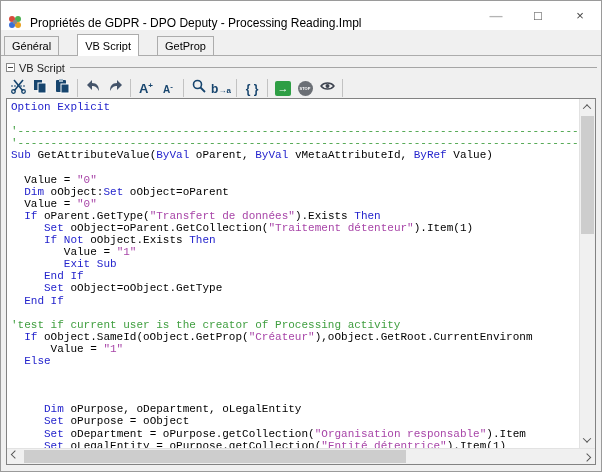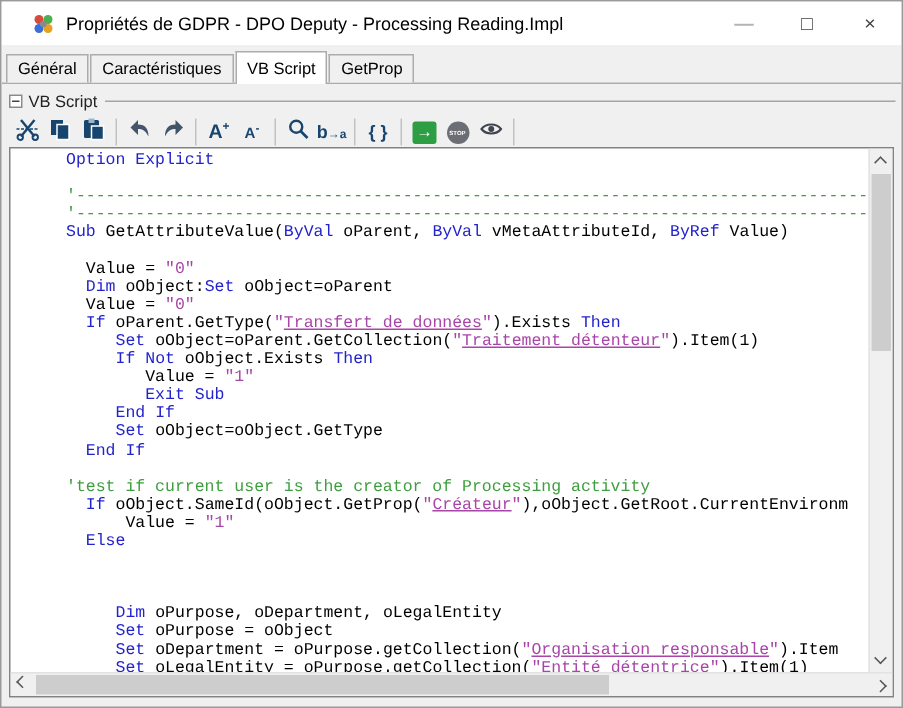--- a/index.html
+++ b/index.html
@@ -1,29 +1,29 @@
 <!DOCTYPE html>
 <html><head>
 <meta charset="utf-8">
 <style>
   html,body{margin:0;padding:0;background:#d8d8d8;}
   *{box-sizing:border-box;}
   .window{width:602px;height:472px;border:1px solid #9a9a9a;background:#f0f0f0;
     font-family:"Liberation Sans",sans-serif;position:relative;overflow:hidden;}
   
-  .titlebar{height:29px;background:#ffffff;display:flex;align-items:center;padding-left:20px;}
+  .titlebar{height:29px;background:#ffffff;display:flex;align-items:flex-end;padding-left:6px;}
   .app-icon{width:16px;height:16px;flex:0 0 16px;}
   .title{font-size:12px;color:#000;margin-left:7px;flex:1;white-space:nowrap;overflow:hidden;}
   .winbtns{display:flex;height:29px;}
   .winbtn{width:42px;height:29px;display:flex;align-items:center;justify-content:center;
     font-size:13px;color:#444;}
   .winbtn.min{color:#b4b4b4;font-weight:bold;}
   
   .tabstrip{display:flex;align-items:flex-end;padding:4px 0 0 3px;height:26px;
-    border-bottom:1px solid #acacac;background:#f0f0f0;}
+    border-bottom:1px solid #acacac;background:#f0f0f0;gap:17px;}
   .tab{font-size:11px;color:#000;padding:3px 7px 3px 7px;background:#f0f0f0;
     border:1px solid #acacac;border-bottom:none;height:19px;margin-right:1px;white-space:nowrap;}
   .tab.active{background:#ffffff;height:22px;margin-bottom:-1px;padding-top:5px;z-index:2;}
   
   .groupline{display:flex;align-items:center;font-size:11px;color:#222;margin:5px 4px 1px 5px;height:13px;}
   .collapse-box{width:9px;height:9px;border:1px solid #8a8a8a;background:#fff;position:relative;margin-right:4px;flex:0 0 9px;}
   .collapse-box::after{content:"";position:absolute;left:1px;right:1px;top:3px;border-top:1px solid #444;}
   .grouplabel{margin-right:5px;white-space:nowrap;}
   .rule{flex:1;border-top:1px solid #a5a5a5;height:0;}
   
@@ -38,25 +38,25 @@
   .icon-run{width:16px;height:15px;background:#2e9e44;border-radius:2px;color:#fff;
     display:flex;align-items:center;justify-content:center;font-size:11px;font-weight:bold;line-height:1;}
   .icon-stop{width:15px;height:15px;background:#6b6f75;border-radius:50%;color:#fff;
     display:flex;align-items:center;justify-content:center;font-size:4px;font-weight:bold;letter-spacing:0;}
   
   .editor{position:absolute;left:5px;right:5px;top:97px;bottom:6px;background:#ffffff;
     border:1px solid #828282;overflow:hidden;}
   .code{position:absolute;left:0;top:0;right:16px;bottom:16px;overflow:hidden;
     padding:2px 0 0 4px;font-family:"Liberation Mono",monospace;font-size:11px;
     line-height:12.1px;white-space:pre;}
-  .code-line{height:12.1px;margin-left:33px;}
+  .code-line{height:12.1px;}
   .tok-k{color:#2323cc;}
   .tok-n{color:#000000;}
   .tok-s{color:#a845a8;}
-  .tok-l{color:#a845a8;text-decoration:underline;}
+  .tok-l{color:#a845a8;}
   .tok-c{color:#3f9e3f;}
   
   .vscroll{position:absolute;top:0;right:0;width:16px;bottom:16px;background:#f0f0f0;border-left:1px solid #e2e2e2;}
   .vthumb{position:absolute;left:1px;right:1px;top:17px;height:118px;background:#cdcdcd;}
   .hscroll{position:absolute;left:0;right:0;bottom:0;height:16px;background:#f0f0f0;border-top:1px solid #e2e2e2;}
   .hthumb{position:absolute;top:1px;bottom:1px;left:17px;width:382px;background:#cdcdcd;}
   .sbtn{position:absolute;width:16px;height:16px;display:flex;align-items:center;justify-content:center;}
   .chev{width:6px;height:6px;border-left:1px solid #555;border-top:1px solid #555;}
   .chev.up{transform:rotate(45deg) translate(1px,1px);}
   .chev.down{transform:rotate(225deg) translate(1px,1px);}
@@ -81,21 +81,20 @@
     <span class="title">Propriétés de GDPR - DPO Deputy - Processing Reading.Impl</span>
     <div class="winbtns">
       <div class="winbtn min">—</div>
       <div class="winbtn">□</div>
       <div class="winbtn">×</div>
     </div>
   </div>
 
   <div class="tabstrip" id="tabstrip">
       <div class="tab">Général</div>
-      <div class="tab">Caractéristiques</div>
       <div class="tab active">VB Script</div>
       <div class="tab">GetProp</div>
     </div>
 
   <div class="groupline">
     <span class="collapse-box"></span>
     <span class="grouplabel">VB Script</span>
     <span class="rule"></span>
   </div>
 

